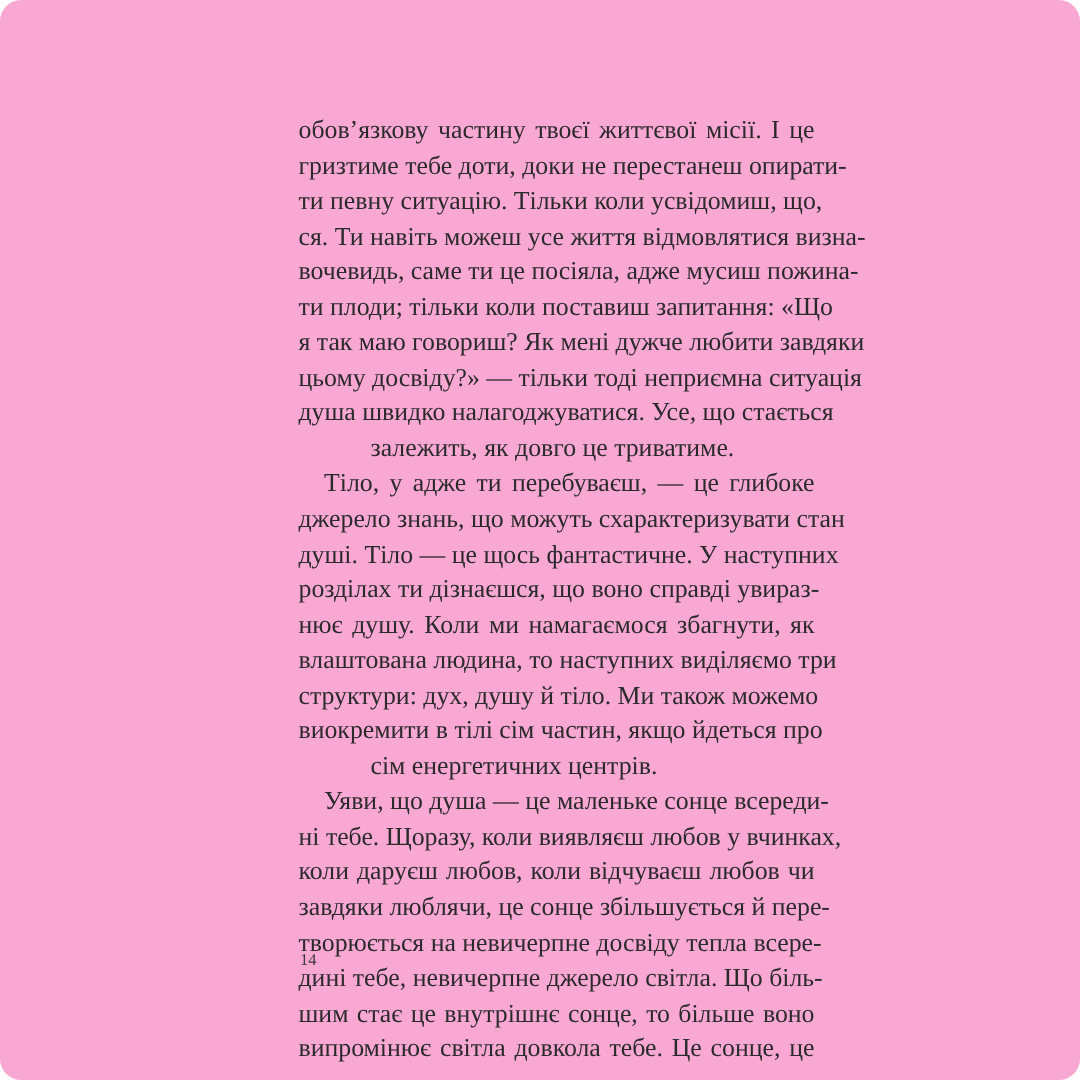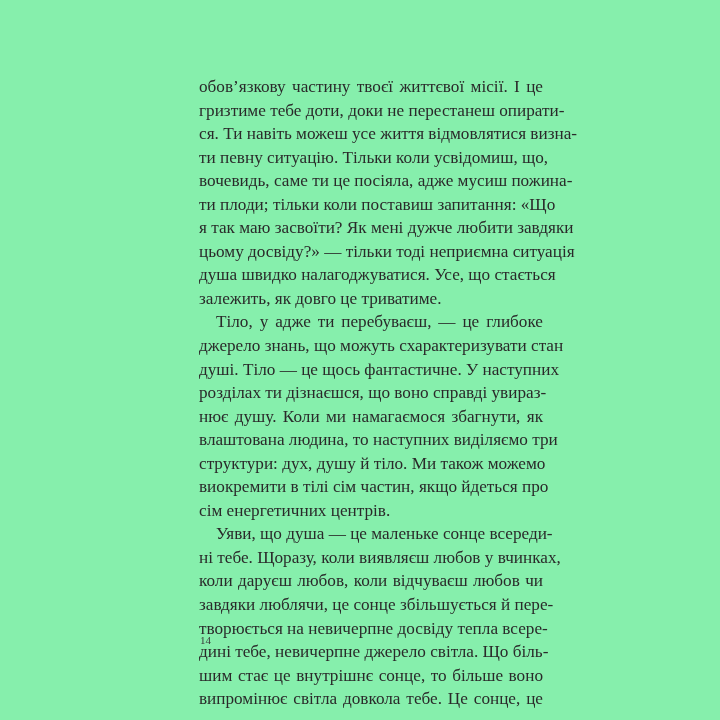--- a/index.html
+++ b/index.html
@@ -10,41 +10,43 @@
     body {
       width: 720px;
       height: 720px;
       position: relative;
       overflow: hidden;
     }
     .page {
       position: absolute;
       left: 0; top: 0;
       width: 720px; height: 720px;
-      background: #86efac;
+      background: #f9a8d4;
+      border-radius: 14px;
     }
     .text-column {
       position: absolute;
       left: 199px;
       top: 75px;
       width: 344px;
       font-family: "Liberation Serif", "DejaVu Serif", serif;
       font-size: 17.2px;
       line-height: 23.55px;
       color: #2a2a2a;
     }
     .line {
       display: block;
       white-space: nowrap;
       text-align: justify;
       text-align-last: justify;
       height: 23.55px;
     }
     .line.last {
       text-align-last: left;
+      margin-left: 48px;
     }
     .line.indent {
       padding-left: 17px;
     }
     .page-number {
       position: absolute;
       left: 200px;
       top: 634px;
       font-family: "Liberation Serif", "DejaVu Serif", serif;
       font-size: 11px;
@@ -53,25 +55,25 @@
   </style>
 </head>
 <body>
 
 <div class="page">
   <div class="text-column">
 
     <div>
       <span class="line">обов’язкову частину твоєї життєвої місії. І це</span>
       <span class="line">гризтиме тебе доти, доки не перестанеш опирати-</span>
+      <span class="line">ти певну ситуацію. Тільки коли усвідомиш, що,</span>
       <span class="line">ся. Ти навіть можеш усе життя відмовлятися визна-</span>
-      <span class="line">ти певну ситуацію. Тільки коли усвідомиш, що,</span>
       <span class="line">вочевидь, саме ти це посіяла, адже мусиш пожина-</span>
       <span class="line">ти плоди; тільки коли поставиш запитання: «Що</span>
-      <span class="line">я так маю засвоїти? Як мені дужче любити завдяки</span>
+      <span class="line">я так маю говориш? Як мені дужче любити завдяки</span>
       <span class="line">цьому досвіду?» — тільки тоді неприємна ситуація</span>
       <span class="line">душа швидко налагоджуватися. Усе, що стається</span>
       <span class="line last">залежить, як довго це триватиме.</span>
     </div>
 
     <div>
       <span class="line indent">Тіло, у адже ти перебуваєш, — це глибоке</span>
       <span class="line">джерело знань, що можуть схарактеризувати стан</span>
       <span class="line">душі. Тіло — це щось фантастичне. У наступних</span>
       <span class="line">розділах ти дізнаєшся, що воно справді увираз-</span>

